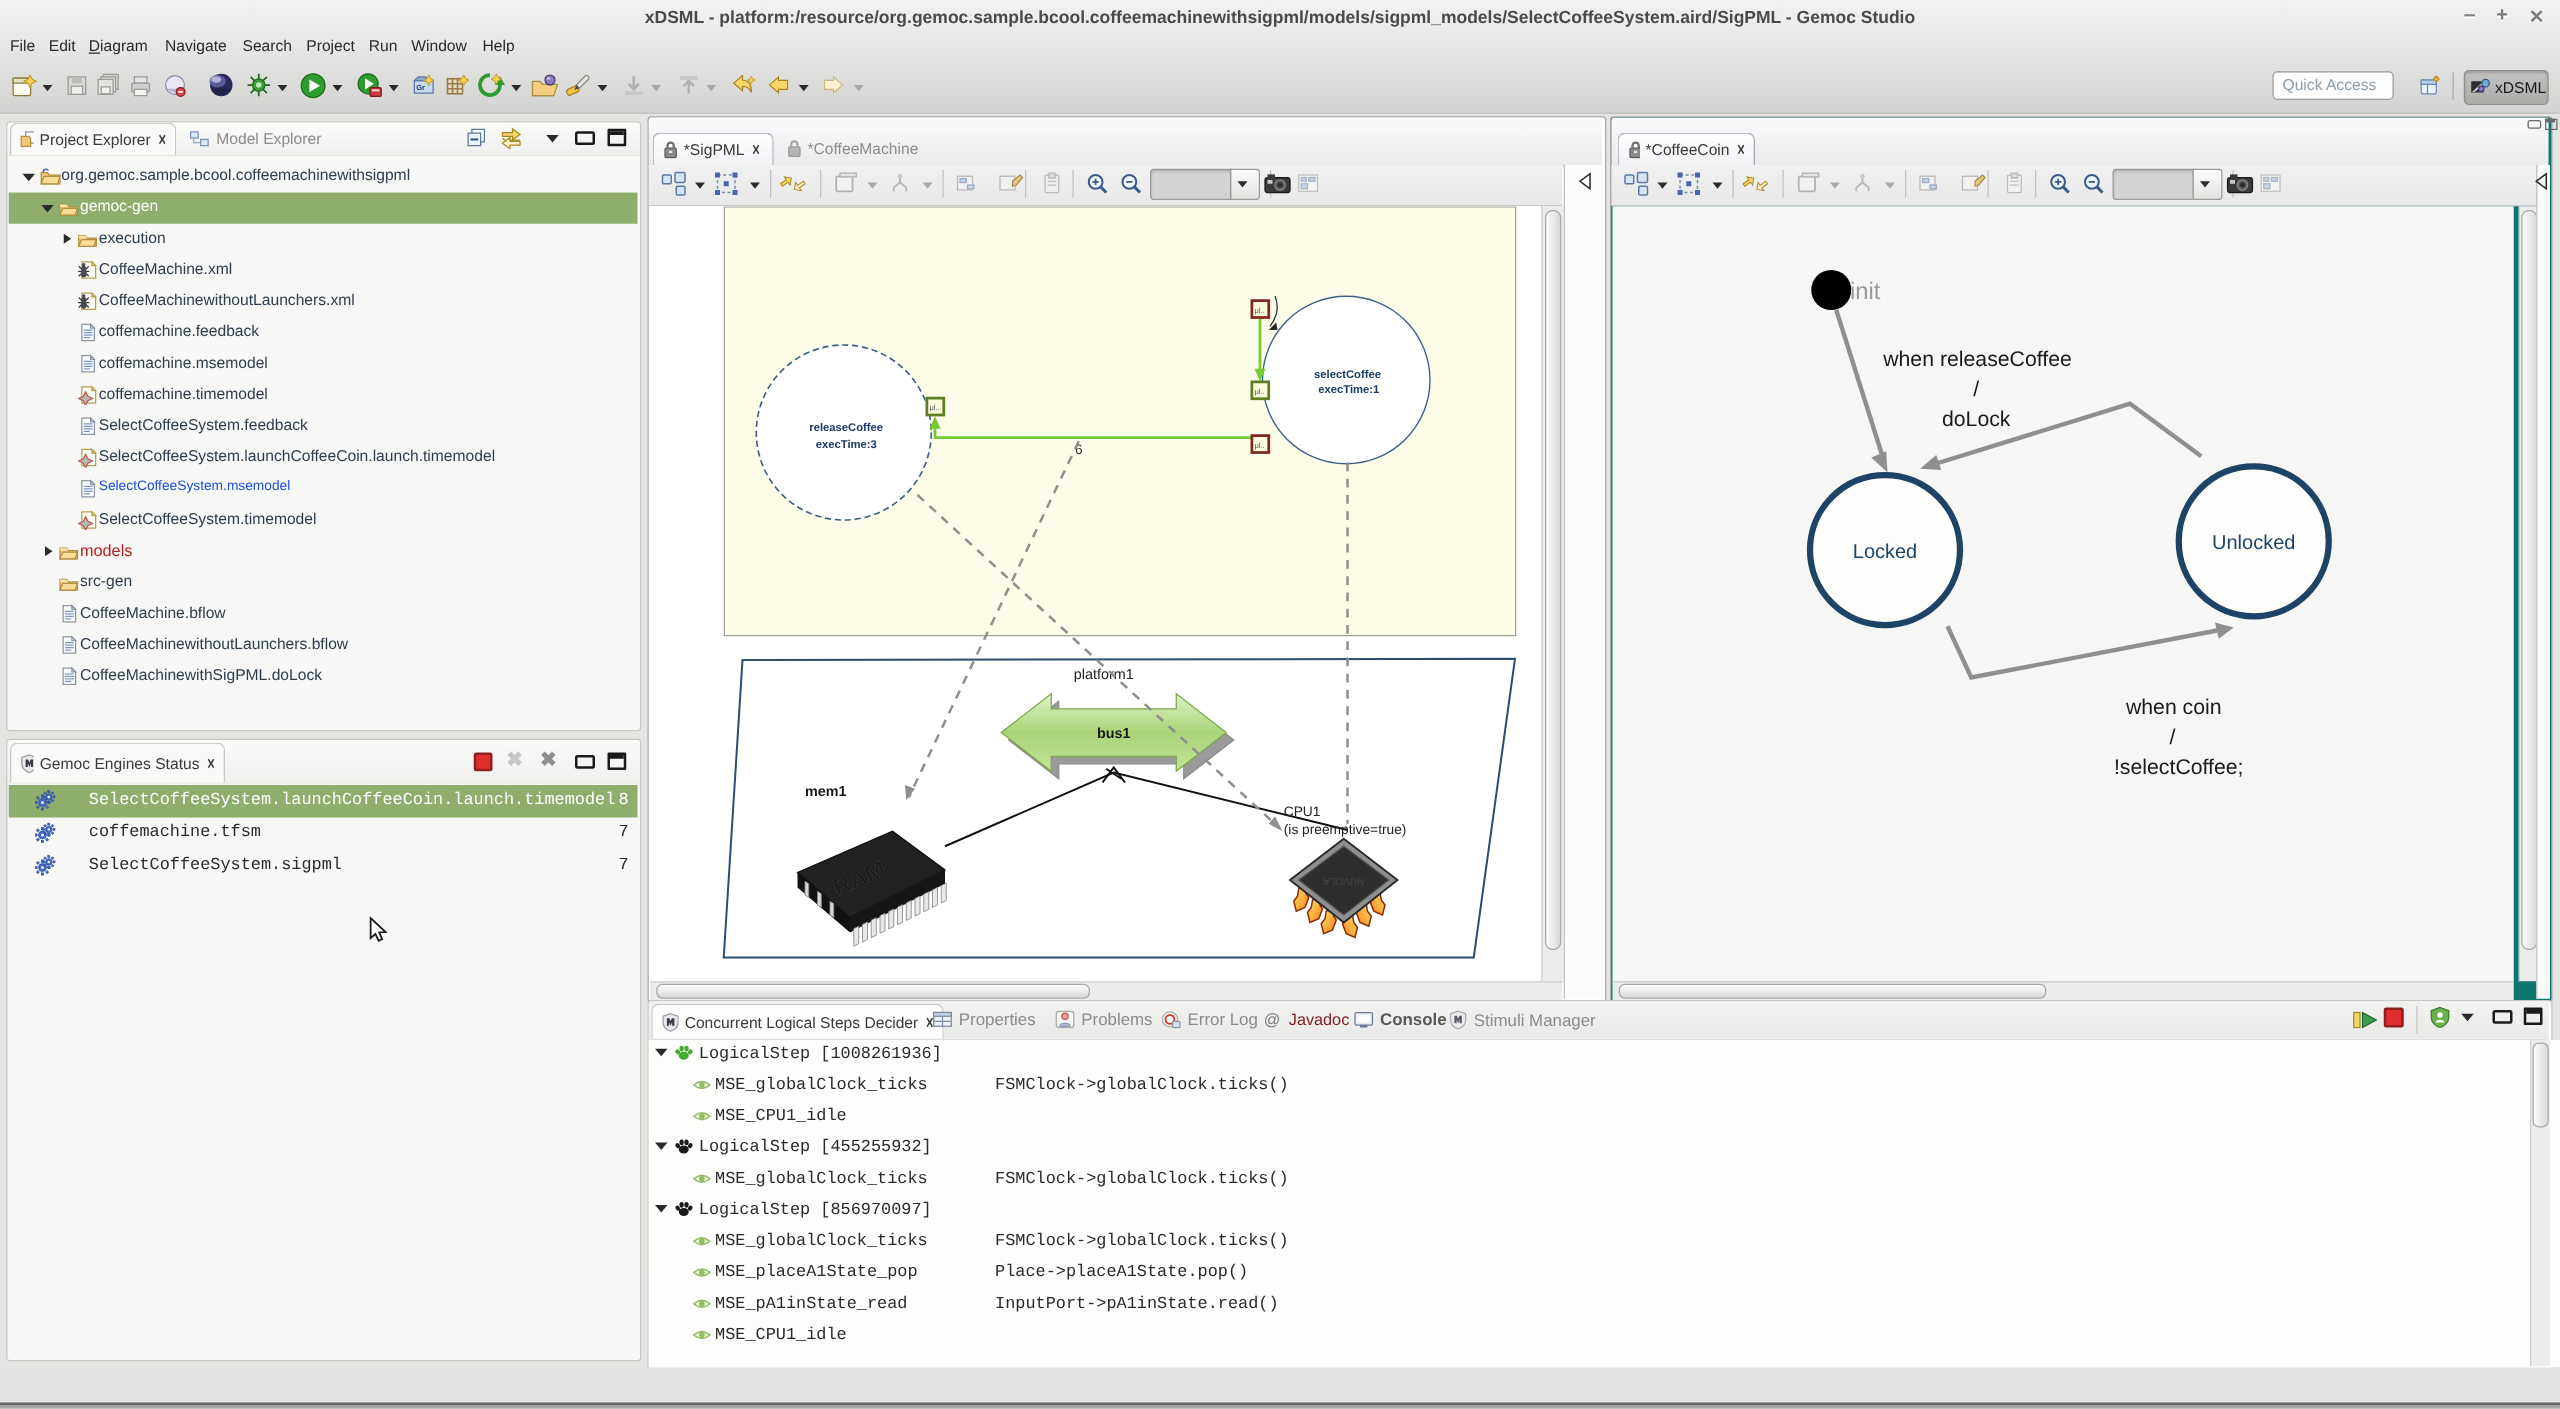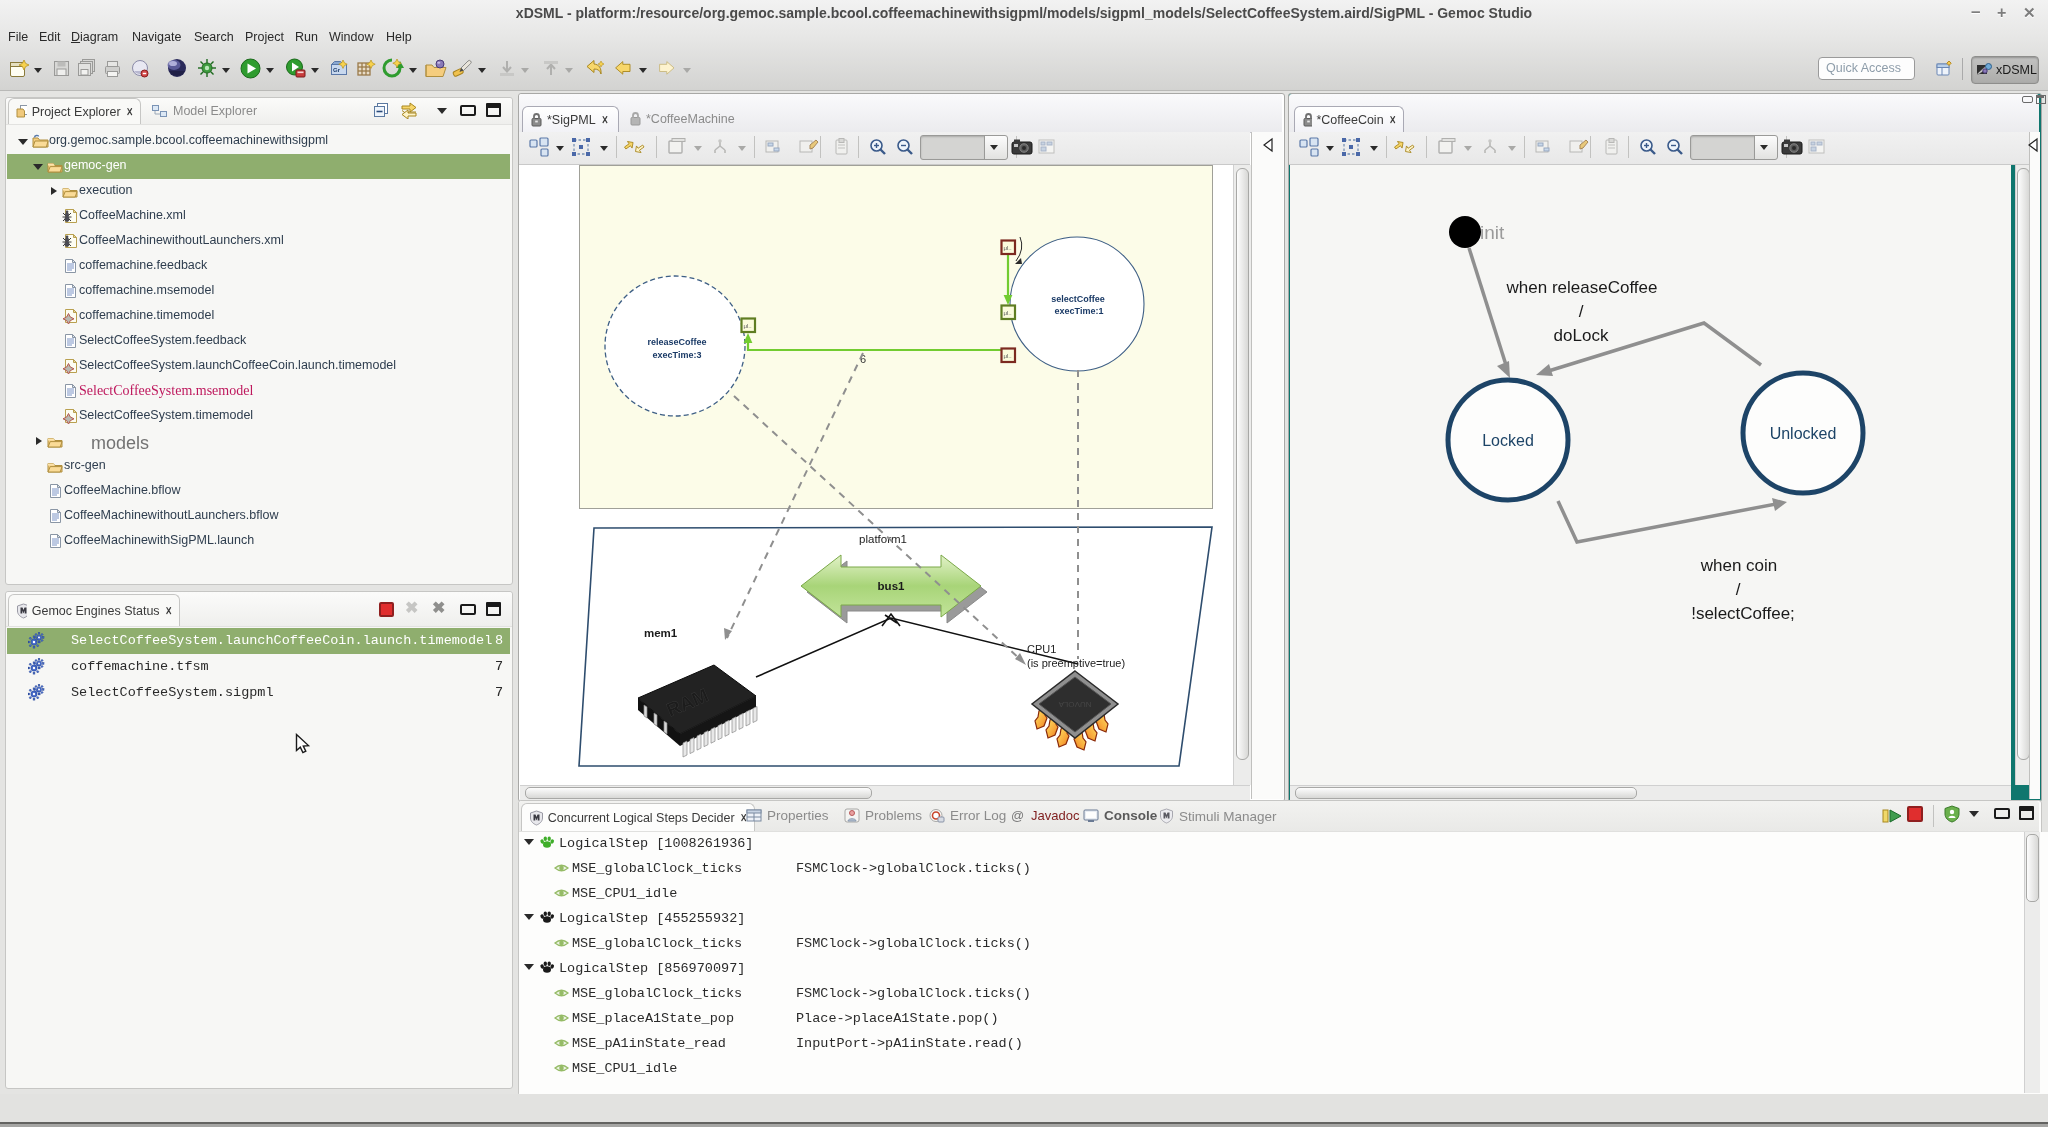--- a/index.html
+++ b/index.html
@@ -303,34 +303,34 @@
 <svg class="abs" style="left:56px;top:285px;" width="16" height="16">
       <path d="M3.5 1.5 h7 l3 3 v10 h-10 z" fill="#fff" stroke="#8a96a5"></path>
       <path d="M10.5 1.5 l3 3 h-3 z" fill="#dfe6ee" stroke="#8a96a5"></path>
       <g stroke="#7a93c5" stroke-width="1">
         <line x1="5" y1="6" x2="12" y2="6"></line>
         <line x1="5" y1="8" x2="12" y2="8"></line>
         <line x1="5" y1="10" x2="12" y2="10"></line>
         <line x1="5" y1="12" x2="10" y2="12"></line>
       </g>
     </svg>
-<div class="abs" style="left:73px;top:285px;font-size:14px;color:#be185d;white-space:nowrap;font-family:Liberation Serif, serif;">SelectCoffeeSystem.msemodel</div>
+<div class="abs" style="left:73px;top:285px;font-size:11px;color:#1d4ed8;white-space:nowrap;">SelectCoffeeSystem.msemodel</div>
 <svg class="abs" style="left:56px;top:310px;" width="16" height="16">
       <path d="M3.5 1.5 h8 l3 3 v10 h-11 z" fill="#fdfdf2" stroke="#b9a050"></path>
       <path d="M11.5 1.5 l3 3 h-3 z" fill="#e8d9a0" stroke="#b9a050"></path>
       <path d="M6.5 5.5 L8.3 9 L12 10.8 L8.3 12.6 L6.5 16.2 L4.7 12.6 L1 10.8 L4.7 9 Z" fill="#b9b9b1" stroke="#b55a50" stroke-width="1"></path>
     </svg>
 <div class="abs" style="left:73px;top:310px;font-size:12.5px;color:#2e3d4e;white-space:nowrap;">SelectCoffeeSystem.timemodel</div>
 <div class="abs" style="left:30px;top:339px;width:0;height:0;border-top:4.5px solid transparent;border-bottom:4.5px solid transparent;border-left:6px solid #2a2a2a;"></div>
 <svg class="abs" style="left:41px;top:335px;" width="16" height="16">
       <path d="M1 5.5 h5.2 l1.6 2 H15 v6.5 H1 z" fill="#f5cd7e" stroke="#b08f3e"></path>
       <path d="M1 5.5 h5.2 l1.6 2 H15 l-1.2 0 H1 z" fill="#fbe3ad" stroke="none"></path>
       <path d="M1 14 L3.2 8.6 H15 L13.2 14 z" fill="#fadb97" stroke="#b08f3e"></path>
     </svg>
-<div class="abs" style="left:58px;top:335px;font-size:18px;color:#737373;white-space:nowrap;margin-left:27px;">models</div>
+<div class="abs" style="left:58px;top:335px;font-size:13px;color:#b91c1c;white-space:nowrap;">models</div>
 <svg class="abs" style="left:41px;top:360px;" width="16" height="16">
       <path d="M1 5.5 h5.2 l1.6 2 H15 v6.5 H1 z" fill="#f5cd7e" stroke="#b08f3e"></path>
       <path d="M1 5.5 h5.2 l1.6 2 H15 l-1.2 0 H1 z" fill="#fbe3ad" stroke="none"></path>
       <path d="M1 14 L3.2 8.6 H15 L13.2 14 z" fill="#fadb97" stroke="#b08f3e"></path>
     </svg>
 <div class="abs" style="left:58px;top:360px;font-size:12.5px;color:#2e3d4e;white-space:nowrap;">src-gen</div>
 <svg class="abs" style="left:41px;top:385px;" width="16" height="16">
       <path d="M3.5 1.5 h7 l3 3 v10 h-10 z" fill="#fff" stroke="#8a96a5"></path>
       <path d="M10.5 1.5 l3 3 h-3 z" fill="#dfe6ee" stroke="#8a96a5"></path>
       <g stroke="#7a93c5" stroke-width="1">
@@ -355,21 +355,21 @@
 <svg class="abs" style="left:41px;top:435px;" width="16" height="16">
       <path d="M3.5 1.5 h7 l3 3 v10 h-10 z" fill="#fff" stroke="#8a96a5"></path>
       <path d="M10.5 1.5 l3 3 h-3 z" fill="#dfe6ee" stroke="#8a96a5"></path>
       <g stroke="#7a93c5" stroke-width="1">
         <line x1="5" y1="6" x2="12" y2="6"></line>
         <line x1="5" y1="8" x2="12" y2="8"></line>
         <line x1="5" y1="10" x2="12" y2="10"></line>
         <line x1="5" y1="12" x2="10" y2="12"></line>
       </g>
     </svg>
-<div class="abs" style="left:58px;top:435px;font-size:12.5px;color:#2e3d4e;white-space:nowrap;">CoffeeMachinewithSigPML.launch</div>
+<div class="abs" style="left:58px;top:435px;font-size:12.5px;color:#2e3d4e;white-space:nowrap;">CoffeeMachinewithSigPML.doLock</div>
 </div>
 <div class="panel" style="left:5px;top:591px;width:506px;height:496px;">
 <div class="abs" style="left:0;top:0;width:100%;height:34px;background:linear-gradient(#fbfbfa,#efefed);border-bottom:1px solid #e2e2e0;border-radius:3px 3px 0 0;"></div>
 <div class="vtab" style="left:2px;top:2px;width:172px;height:32px;background:#f9f9f7;">
   <svg width="15" height="16">
         <path d="M7.5 1 L13.5 3 V8 c0 3.5-3 6-6 7 -3-1-6-3.5-6-7 V3 Z" fill="#e8e8ec" stroke="#9a9aa4"></path>
         <path d="M4.5 4.5 h2 l1 2.5 1-2.5 h2 v6 h-1.8 V7.5 l-1.2 3 -1.2-3 V10.5 H4.5 z" fill="#3a3a42"></path>
       </svg>
   <span class="tabtxt" style="margin-left:5px;">Gemoc Engines Status</span>
       <span class="x">☓</span>

